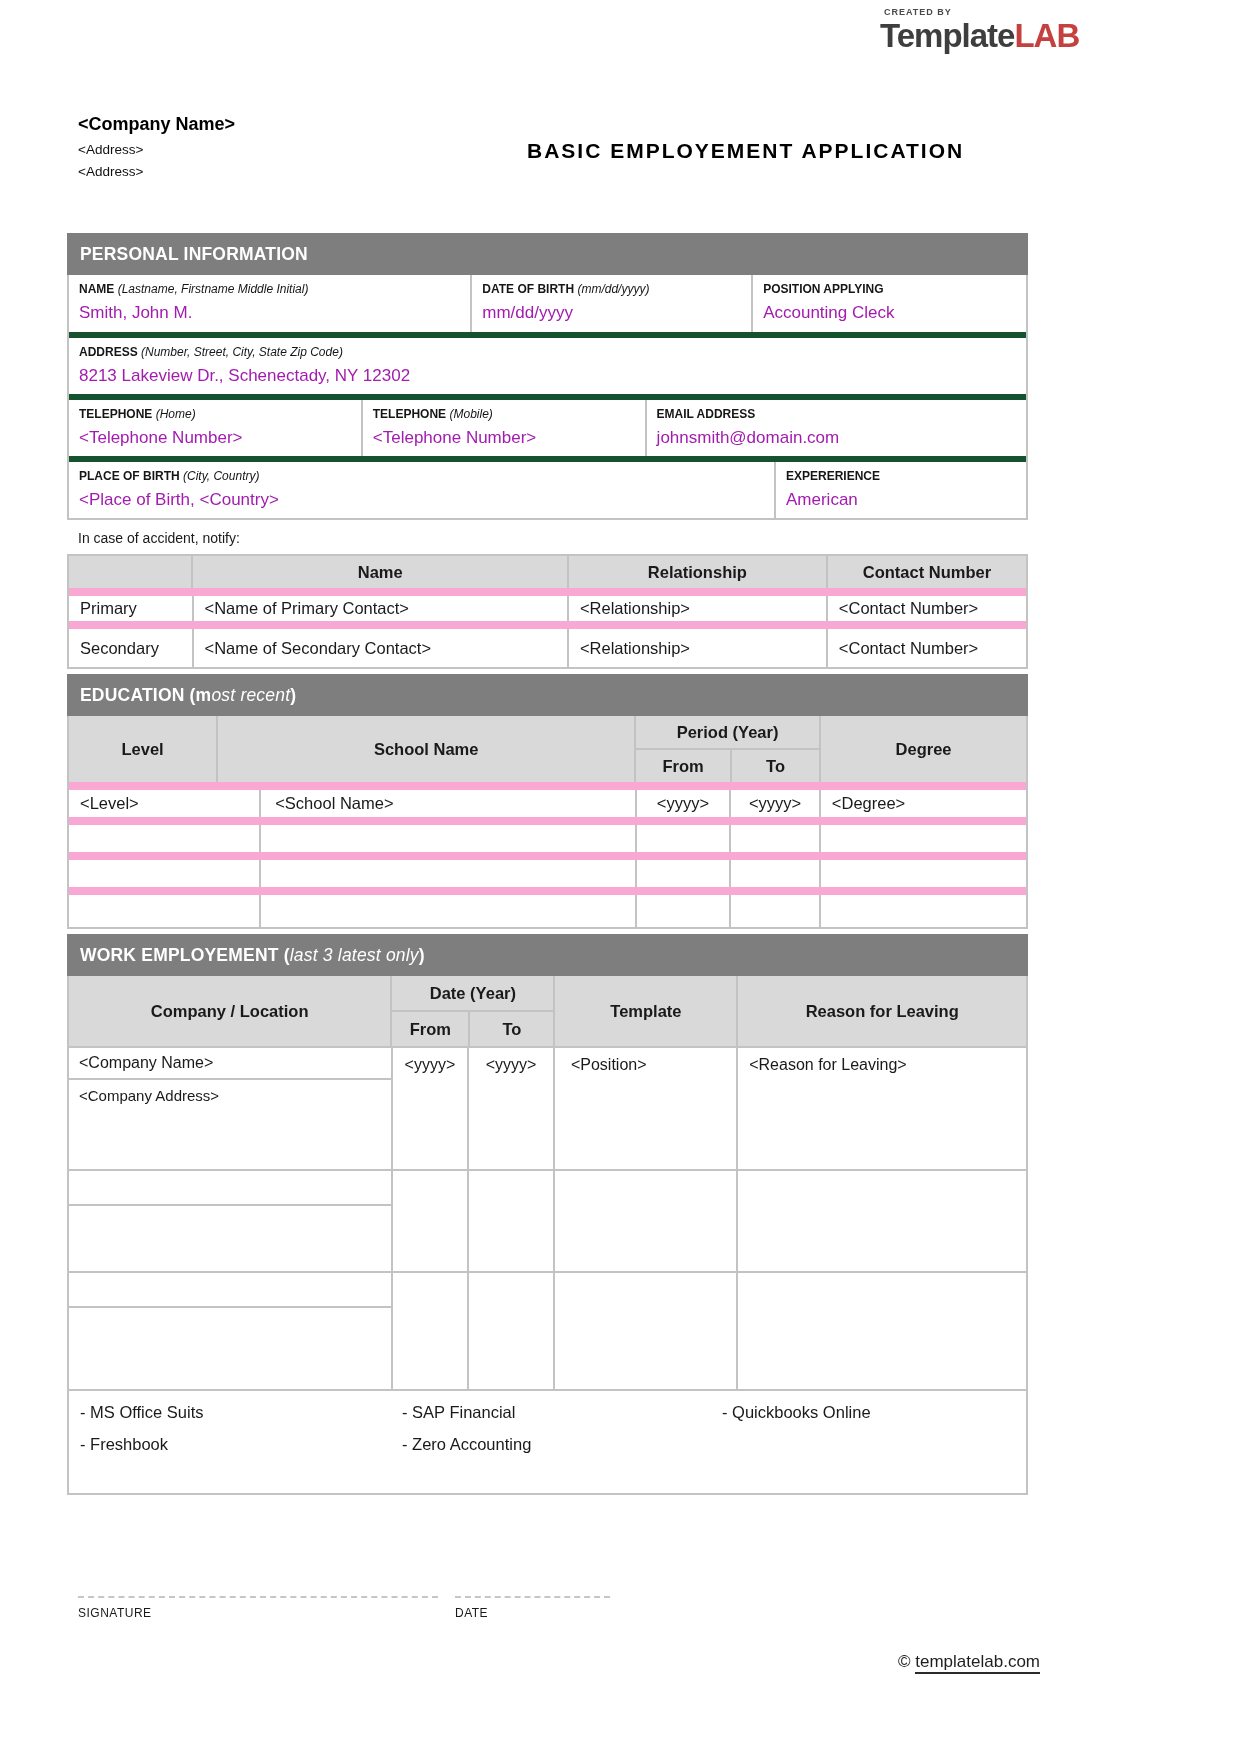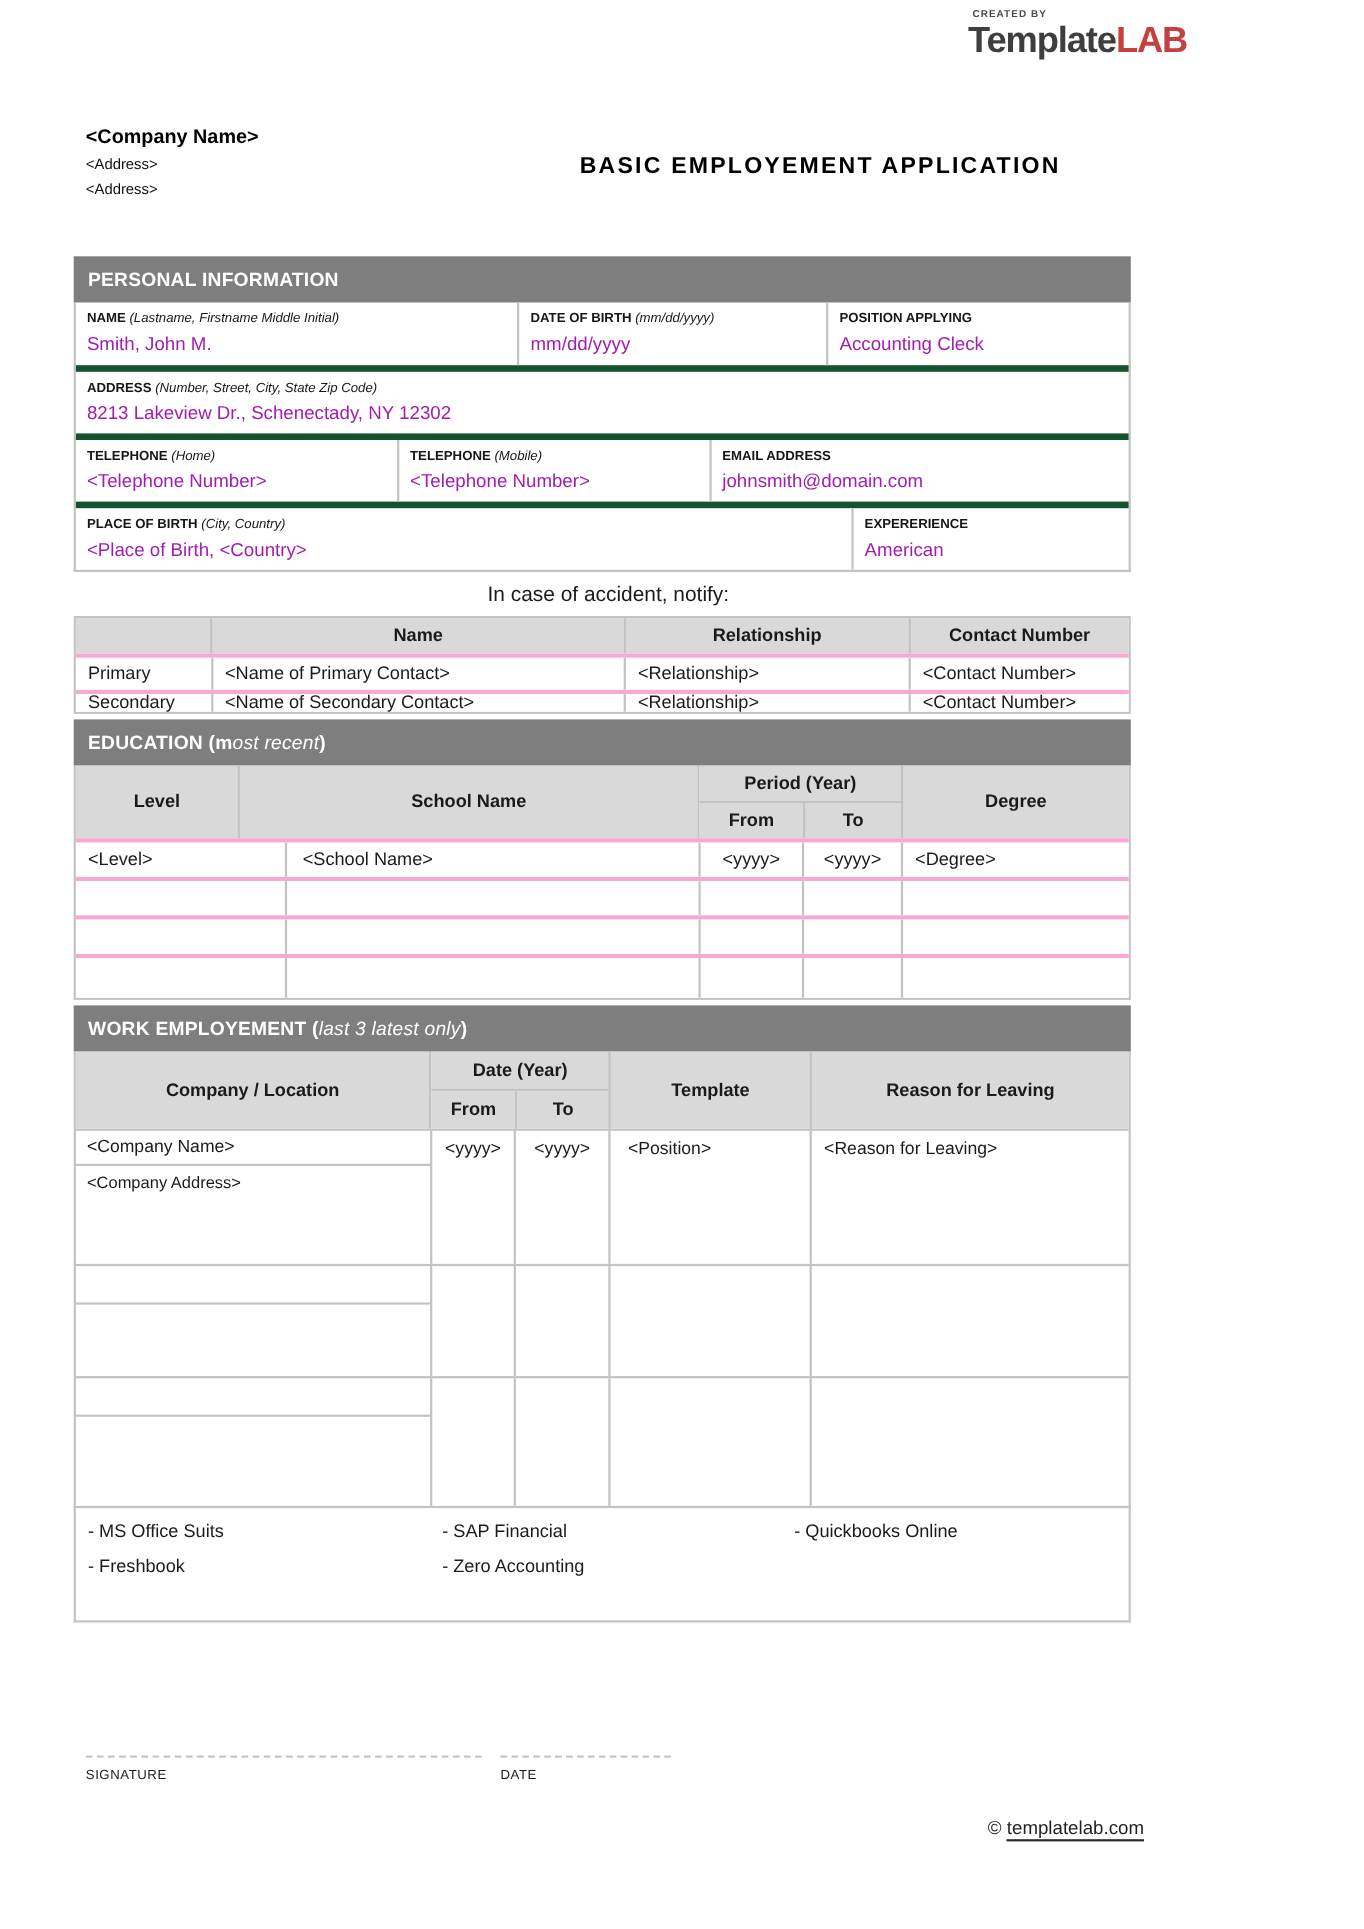--- a/index.html
+++ b/index.html
@@ -36,24 +36,24 @@
 
   
   .pi-row { display:flex; border-top:6px solid #14532d; }
   .pi-row:first-child { border-top:none; }
   .pi-cell { border-left:2px solid #c3c3c3; padding:7px 10px 8px 10px; }
   .pi-cell:first-child { border-left:none; }
   .lbl { font-size:12px; font-weight:bold; color:#161616; }
   .hint { font-weight:normal; font-style:italic; }
   .val { font-size:17px; margin-top:7px; color:#a21caf; }
 
-  .notify-text { font-size:19px; margin:10px 0 8px 11px;text-align:center; }
-
-  
-  .grid-row { display:flex; border-top:4px solid #f9a8d4; }
+  .notify-text { font-size:14px; margin:10px 0 8px 11px; }
+
+  
+  .grid-row { display:flex; border-top:8px solid #f9a8d4; }
   .g-cell { border-left:2px solid #c3c3c3; display:flex; align-items:center; }
   .g-cell:first-child { border-left:none; }
   .g-head { background:#d9d9d9; font-weight:bold; font-size:16.5px; justify-content:center; }
   .g-body { font-size:16.5px; background:#fff; }
   .pad-l { padding-left:11px; }
 
   
   .stack { display:flex; flex-direction:column; }
   .sub-split { border-top:2px solid #c3c3c3; display:flex; flex:1; }
 
@@ -156,21 +156,21 @@
       <div class="g-cell g-head" style="width:377px;">Name</div>
       <div class="g-cell g-head" style="width:260px;">Relationship</div>
       <div class="g-cell g-head" style="width:201px;">Contact Number</div>
     </div>
     <div class="grid-row" style="height:33px;">
       <div class="g-cell g-body pad-l" style="width:123px;">Primary</div>
       <div class="g-cell g-body pad-l" style="width:377px;">&lt;Name of Primary Contact&gt;</div>
       <div class="g-cell g-body pad-l" style="width:260px;">&lt;Relationship&gt;</div>
       <div class="g-cell g-body pad-l" style="width:201px;">&lt;Contact Number&gt;</div>
     </div>
-    <div class="grid-row" style="height:20px;">
+    <div class="grid-row" style="height:46px;">
       <div class="g-cell g-body pad-l" style="width:123px;">Secondary</div>
       <div class="g-cell g-body pad-l" style="width:377px;">&lt;Name of Secondary Contact&gt;</div>
       <div class="g-cell g-body pad-l" style="width:260px;">&lt;Relationship&gt;</div>
       <div class="g-cell g-body pad-l" style="width:201px;">&lt;Contact Number&gt;</div>
     </div>
   </div>
 
   <div class="section-bar" style="margin-top:5px;"><span>EDUCATION (m</span><span class="bar-italic">ost recent</span><span>)</span></div>
 
   <div style="border:2px solid #c3c3c3; border-top:none;">

